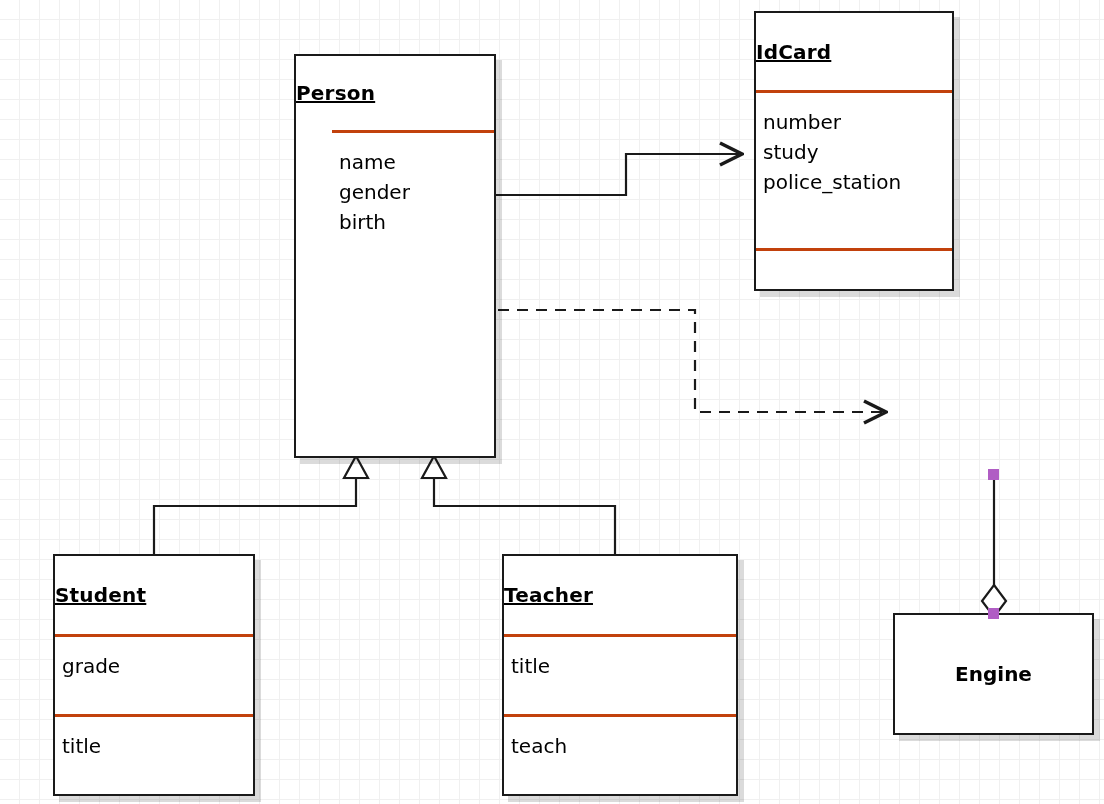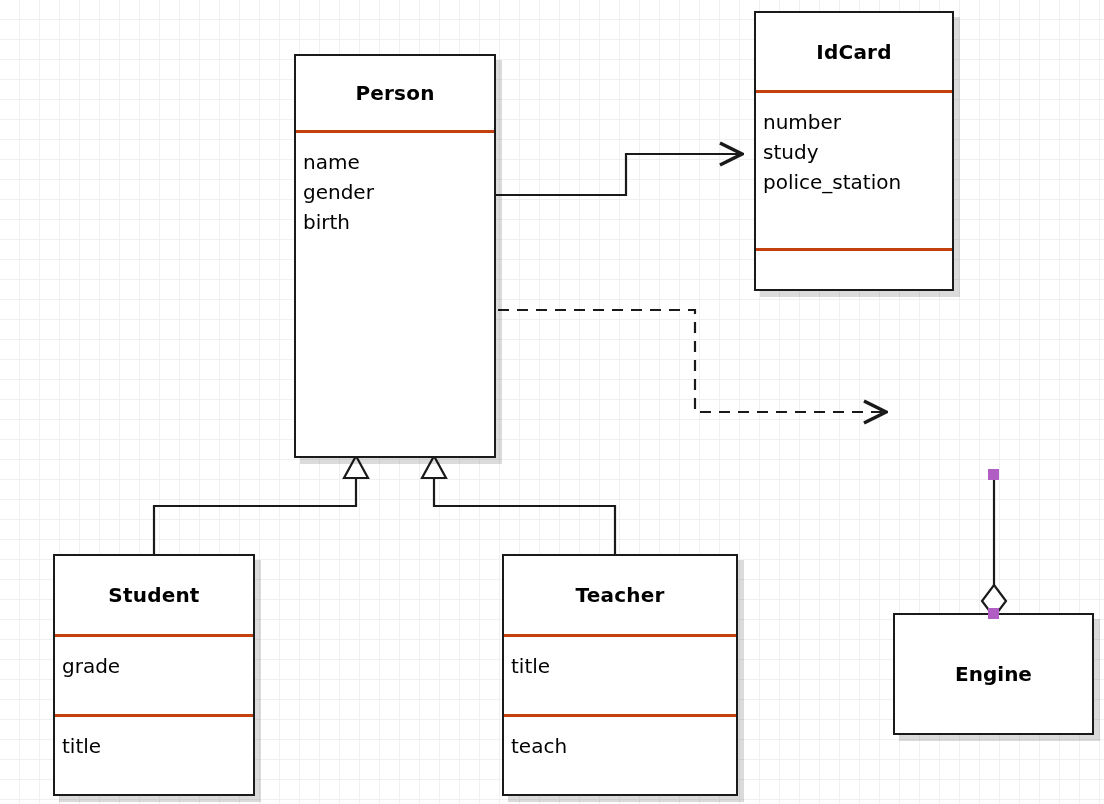--- a/index.html
+++ b/index.html
@@ -38,21 +38,21 @@
   .uml-row {
     box-sizing: border-box;
     position: relative;
   }
   .uml-row + .uml-row {
     border-top: 3px solid #c2410c;
   }
   .row-title {
     display: flex;
     align-items: center;
-    justify-content: center;
+    text-decoration: underline;
   }
   .row-title .cname {
     font-weight: bold;
     font-size: 20px;
     color: #000000;
     letter-spacing: 0.2px;
   }
   .row-body {
     padding: 14px 0 0 7px;
   }
@@ -116,21 +116,21 @@
     </g>
   </svg>
 
   <div class="handle" style="left:988px; top:469px;"></div>
   <div class="handle" style="left:988px; top:608px;"></div>
 
   <div class="uml-class" style="left:294px; top:54px; width:202px; height:404px; z-index:3;">
     <div class="uml-row row-title" style="height:74px;">
       <span class="cname">Person</span>
     </div>
-    <div class="uml-row row-body" style="height:164px;">
+    <div class="uml-row row-body" style="height:164px;margin-left:36px;">
       <div class="member">name</div>
       <div class="member">gender</div>
       <div class="member">birth</div>
     </div>
   </div>
 
   <div class="uml-class" style="left:754px; top:11px; width:200px; height:280px; z-index:3;">
     <div class="uml-row row-title" style="height:77px;">
       <span class="cname">IdCard</span>
     </div>

